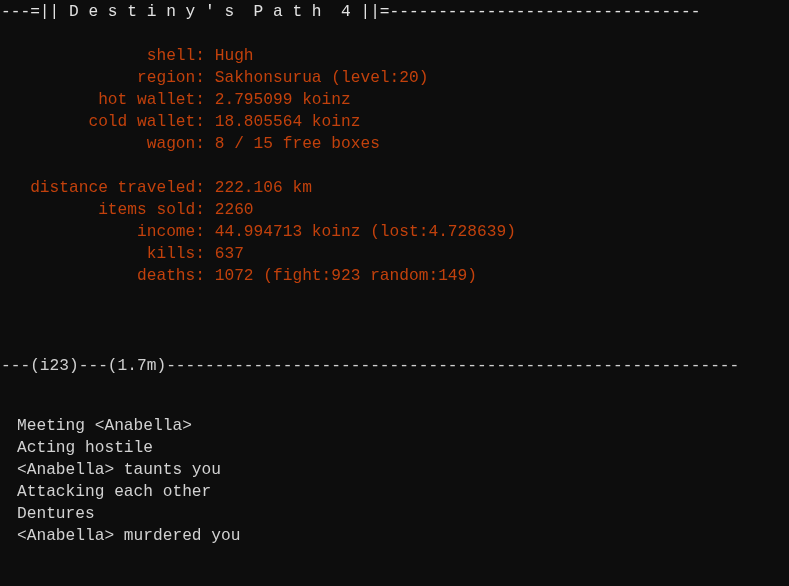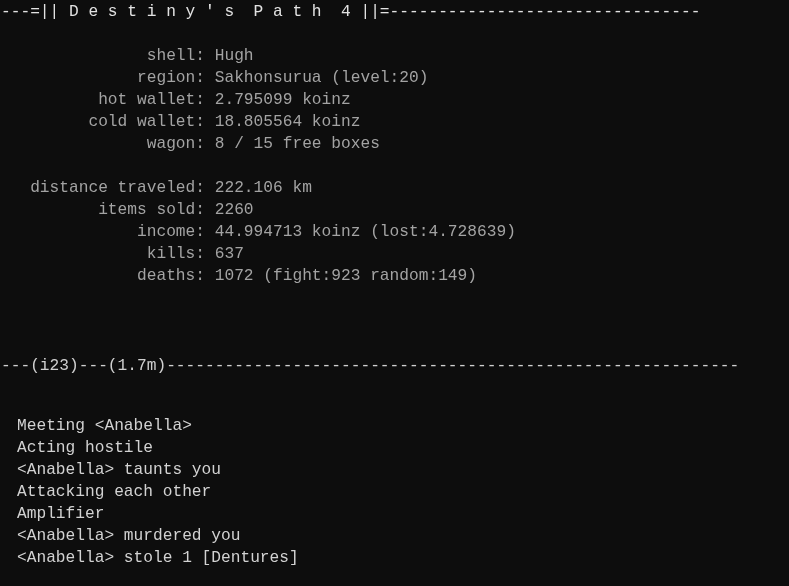--- a/index.html
+++ b/index.html
@@ -27,21 +27,21 @@
   .line {
     white-space: pre;
     height: 22px;
     letter-spacing: 0;
     font-variant-ligatures: none;
     tab-size: 8;
   }
   .blank { height: 22px; }
   .rule { color: #cfcfcf; margin-top: 46px; }
   .title { color: #e2e2e2; }
-  .stat { color: #a3a3a3; }
+  .stat { color: #c2410c; }
   .log { color: #d2d2d2; }
   .logblock { margin: 16px; padding: 0; }
 </style>
 </head>
 <body style="font-size: 16.206px;">
 
 <div id="screen">
 
   <div class="line title">---=|| D e s t i n y ' s  P a t h  4 ||=--------------------------------</div>
 
@@ -69,18 +69,17 @@
 
   <div class="line rule">---(i23)---(1.7m)-----------------------------------------------------------</div>
 
   <div class="blank"></div>
 
   <div class="logblock">
     <div class="line log">Meeting &lt;Anabella&gt;</div>
     <div class="line log">Acting hostile</div>
     <div class="line log">&lt;Anabella&gt; taunts you</div>
     <div class="line log">Attacking each other</div>
-    <div class="line log">Amplifier</div>
+    <div class="line log">Dentures</div>
     <div class="line log">&lt;Anabella&gt; murdered you</div>
-    <div class="line log">&lt;Anabella&gt; stole 1 [Dentures]</div>
   </div>
 
 </div>
 
 </body></html>

